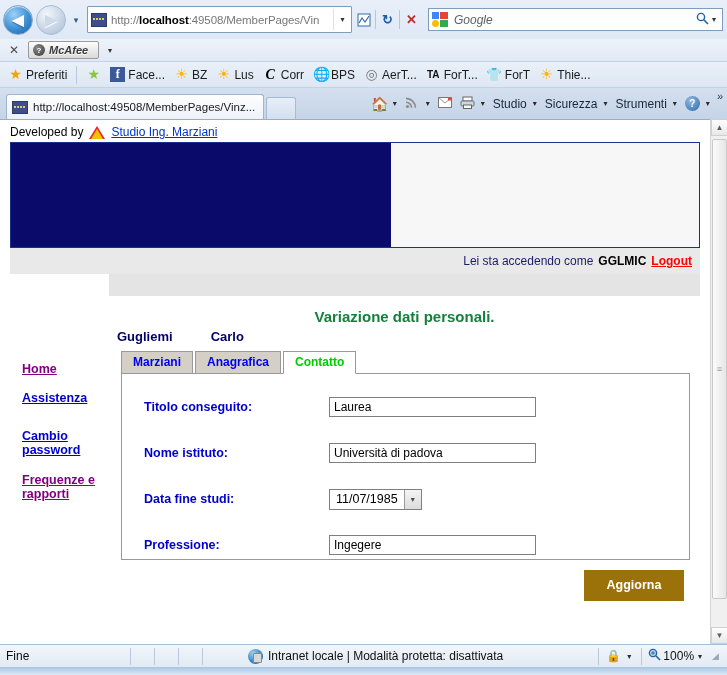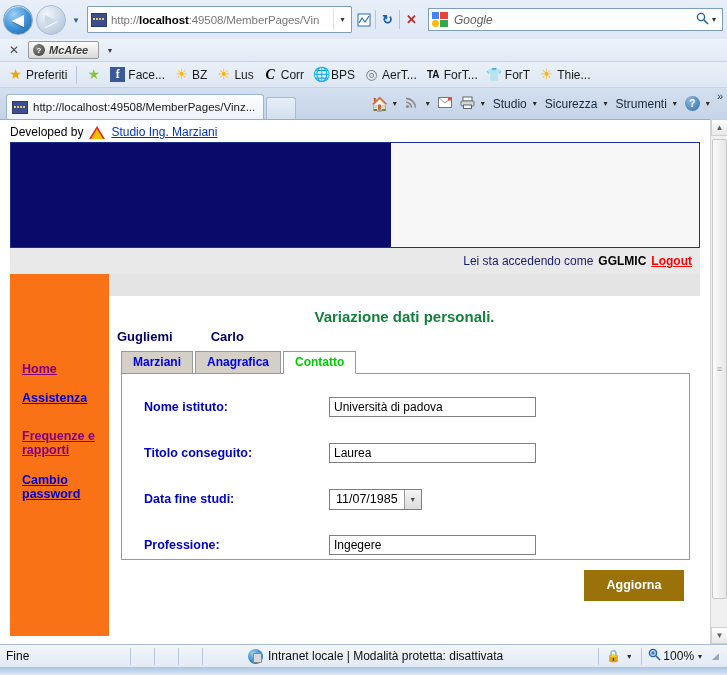--- a/index.html
+++ b/index.html
@@ -251,21 +251,21 @@
 
   .body-area {
     margin: 0 10px;
     height: 362px;
     background: #e4e4e4;
     display: flex;
     position: relative;
   }
   .sidebar {
     width: 99px; flex: 0 0 auto;
-    background: #f97316;
+    background: #ffffff;
     padding: 88px 0 0 12px;
   }
   .side-link {
     display: block; font-size: 12.5px; font-weight: bold;
     text-decoration: underline; margin-bottom: 15px; line-height: 1.15;
     width: 80px;
   }
   .side-link.visited { color: #800080; }
   .side-link.unvisited { color: #0000cc; }
   .side-dot { color:#8aa; font-size: 10px; height: 8px; display:block; }
@@ -605,47 +605,47 @@
         <b>GGLMIC</b>
         <a class="logout-link" href="#">Logout</a>
       </div>
 
       <div class="body-area">
 
         <div class="sidebar">
           <a class="side-link visited" href="#">Home</a>
           <a class="side-link unvisited" href="#">Assistenza</a>
           <span class="side-dot"></span>
+          <a class="side-link unvisited" href="#">Cambio password</a>
           <a class="side-link visited" href="#">Frequenze e rapporti</a>
-          <a class="side-link unvisited" href="#">Cambio password</a>
         </div>
 
         <div class="content">
           <div class="title-row">
             <div class="page-title">Variazione dati personali.</div>
             <div class="names">
               <span>Gugliemi</span>
               <span>Carlo</span>
             </div>
           </div>
 
           <div class="tabs">
             <div class="tab">Marziani</div>
             <div class="tab">Anagrafica</div>
             <div class="tab active">Contatto</div>
           </div>
 
           <div class="panel">
             <div class="field">
+              <span class="field-label">Titolo conseguito:</span>
+              <input class="field-input" type="text" value="Laurea" style="">
+            </div>
+            <div class="field">
               <span class="field-label">Nome istituto:</span>
               <input class="field-input" type="text" value="Università di padova" style="">
-            </div>
-            <div class="field">
-              <span class="field-label">Titolo conseguito:</span>
-              <input class="field-input" type="text" value="Laurea" style="">
             </div>
             <div class="field">
               <span class="field-label">Data fine studi:</span>
               <span class="field-select">
                 <span class="val">11/07/1985</span>
                 <span class="arw">▾</span>
               </span>
             </div>
             <div class="field">
               <span class="field-label">Professione:</span>

